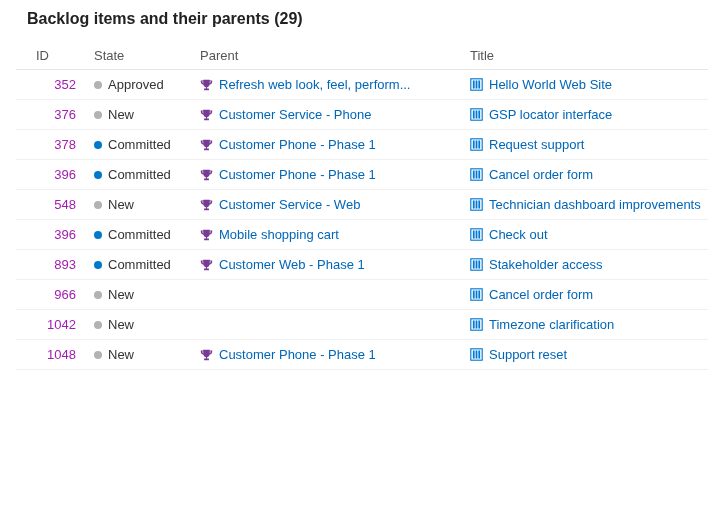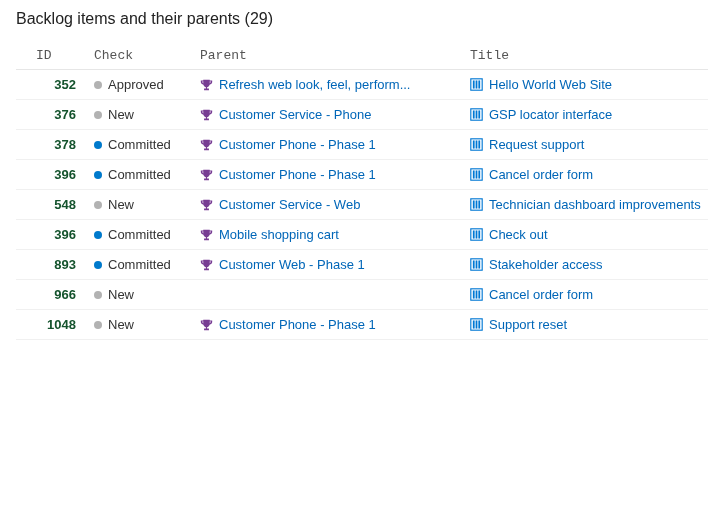--- a/index.html
+++ b/index.html
@@ -10,54 +10,53 @@
     font-size: 13px;
     color: #333;
     background: #fff;
     width: 724px;
   }
   .wrap {
     padding: 10px 16px 8px 16px;
   }
   .heading {
     font-size: 16px;
-    font-weight: 400;
+    font-weight: 700;
     color: #222;
-    margin: 0 0 14px 0;
+    margin: 0 0 14px 11px;
   }
   table {
     border-collapse: collapse;
     width: 100%;
     table-layout: fixed;
   }
   th {
     text-align: left;
     font-weight: 400;
     color: #555;
     font-size: 13px;
     padding: 6px 4px 6px 4px;
     border-bottom: 1px solid #e6e6e6;
     vertical-align: middle;
-    font-family: Liberation Mono, monospace;
   }
   tbody td {
     padding: 7px 4px;
     border-bottom: 1px solid #f0f0f0;
     vertical-align: middle;
     white-space: nowrap;
     overflow: hidden;
     text-overflow: ellipsis;
   }
   col.c-gutter { width: 16px; }
   col.c-id     { width: 58px; }
   col.c-state  { width: 106px; }
   col.c-parent { width: 270px; }
   col.c-title  { width: auto; }
 
-  .id-cell { text-align: right; color: #14532d; padding-right: 14px; font-weight: bold;}
+  .id-cell { text-align: right; color: #a21caf; padding-right: 14px;}
   .state-cell { }
   .state-dot {
     display: inline-block;
     width: 8px;
     height: 8px;
     border-radius: 50%;
     margin-right: 6px;
     vertical-align: 0;
   }
   .link {
@@ -87,21 +86,21 @@
       <col class="c-gutter">
         <col class="c-id">
         <col class="c-state">
         <col class="c-parent">
         <col class="c-title">
     </colgroup>
     <thead>
       <tr>
         <th class="gutter-cell"></th>
         <th><span class="th-label">ID</span></th>
-        <th><span class="th-label">Check</span></th>
+        <th><span class="th-label">State</span></th>
         <th><span class="th-label">Parent</span></th>
         <th><span class="th-label">Title</span></th>
       </tr>
     </thead>
     <tbody id="tbody">
         <tr>
           <td class="gutter-cell"></td>
           <td class="id-cell">352</td>
           <td class="state-cell"><span class="state-dot" style="background: rgb(178, 178, 178);"></span><span>Approved</span></td>
           <td><span class="icon"><svg width="13" height="13" viewBox="0 0 16 16">
@@ -205,20 +204,32 @@
           <td></td>
           <td><span class="icon"><svg width="13" height="13" viewBox="0 0 16 16">
     <rect x="1" y="1" width="14" height="14" fill="none" stroke="#0078d4" stroke-width="1.4"></rect>
     <rect x="3.5" y="3" width="2.2" height="10" fill="#0078d4"></rect>
     <rect x="6.9" y="3" width="2.2" height="10" fill="#0078d4"></rect>
     <rect x="10.3" y="3" width="2.2" height="10" fill="#0078d4"></rect>
   </svg></span><a class="link">Cancel order form</a></td>
         </tr>
         <tr>
           <td class="gutter-cell"></td>
+          <td class="id-cell">1042</td>
+          <td class="state-cell"><span class="state-dot" style="background: rgb(178, 178, 178);"></span><span>New</span></td>
+          <td></td>
+          <td><span class="icon"><svg width="13" height="13" viewBox="0 0 16 16">
+    <rect x="1" y="1" width="14" height="14" fill="none" stroke="#0078d4" stroke-width="1.4"></rect>
+    <rect x="3.5" y="3" width="2.2" height="10" fill="#0078d4"></rect>
+    <rect x="6.9" y="3" width="2.2" height="10" fill="#0078d4"></rect>
+    <rect x="10.3" y="3" width="2.2" height="10" fill="#0078d4"></rect>
+  </svg></span><a class="link">Timezone clarification</a></td>
+        </tr>
+        <tr>
+          <td class="gutter-cell"></td>
           <td class="id-cell">1048</td>
           <td class="state-cell"><span class="state-dot" style="background: rgb(178, 178, 178);"></span><span>New</span></td>
           <td><span class="icon"><svg width="13" height="13" viewBox="0 0 16 16">
     <path fill="#773b93" d="M12 2H4v1H1v2c0 2 1.5 3 3.2 3.2C4.8 9.8 6 11 7.3 11.3V13H5v2h6v-2H8.7v-1.7C10 11 11.2 9.8 11.8 8.2 13.5 8 15 7 15 5V3h-3V2zM3 5V4h1v2.7C3.4 6.4 3 5.8 3 5zm10 0c0 .8-.4 1.4-1 1.7V4h1v1z"></path>
   </svg></span><a class="link">Customer Phone - Phase 1</a></td>
           <td><span class="icon"><svg width="13" height="13" viewBox="0 0 16 16">
     <rect x="1" y="1" width="14" height="14" fill="none" stroke="#0078d4" stroke-width="1.4"></rect>
     <rect x="3.5" y="3" width="2.2" height="10" fill="#0078d4"></rect>
     <rect x="6.9" y="3" width="2.2" height="10" fill="#0078d4"></rect>
     <rect x="10.3" y="3" width="2.2" height="10" fill="#0078d4"></rect>

